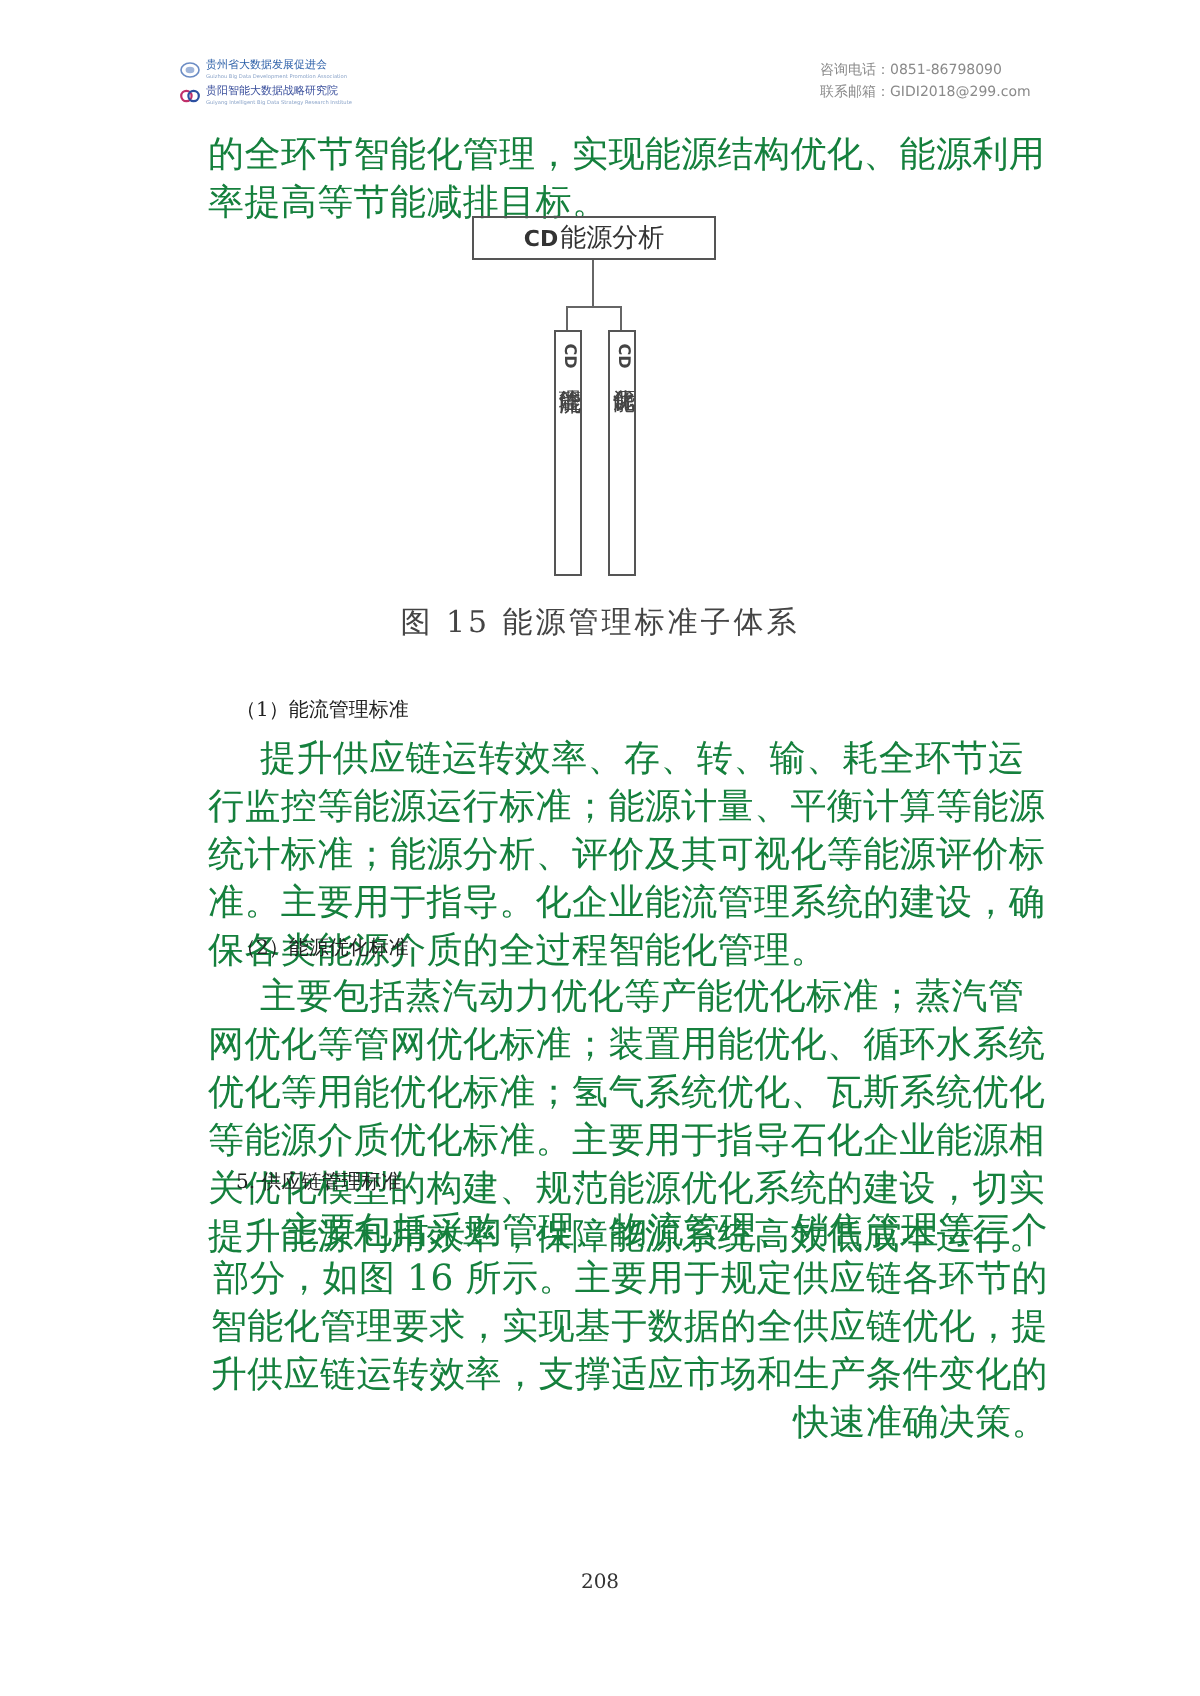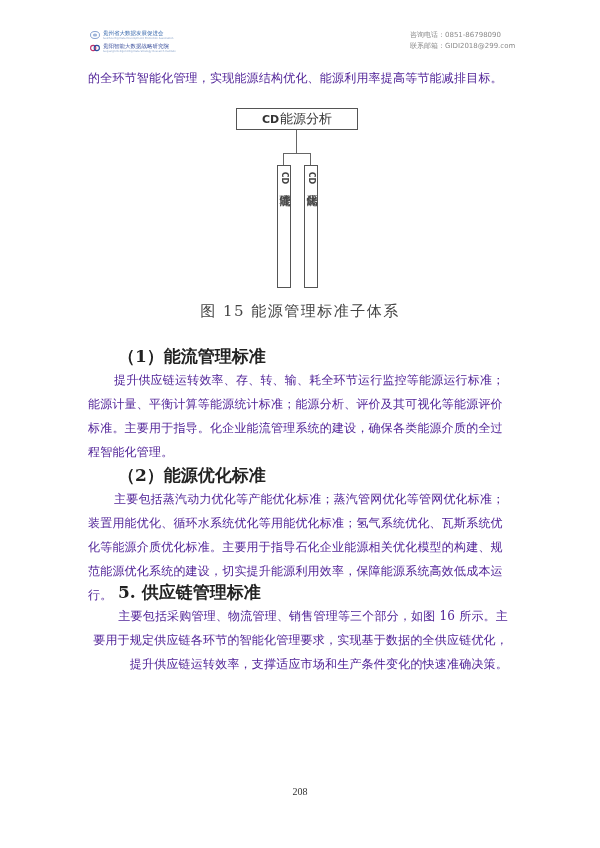--- a/index.html
+++ b/index.html
@@ -52,37 +52,36 @@
       position: absolute;
       left: 410px;
       top: 30px;
       font-family: "DejaVu Sans", sans-serif;
       font-size: 7px;
       color: #8a8a8a;
       line-height: 11px;
     }
     .para {
       position: absolute;
-      left: 88px;
+      left: 104px;
       width: 420px;
-      font-size: 12px;
+      font-size: 18px;
       line-height: 24px;
       letter-spacing: 0.2px;
-      color: #4c1d95;
+      color: #15803d;
       margin: 0;
     }
     .indent { text-indent: 26px; }
     .heading-line {
       position: absolute;
       left: 118px;
-      font-size: 17px;
+      font-size: 10px;
       line-height: 24px;
       color: #222;
       margin: 0;
-      font-weight: bold;
     }
     
     .diagram {
       position: absolute;
       left: 0;
       top: 0;
       width: 600px;
       height: 832px;
       pointer-events: none;
     }
@@ -152,21 +151,20 @@
       letter-spacing: 1.5px;
     }
     .page-number {
       position: absolute;
       left: 0;
       width: 600px;
       top: 786px;
       text-align: center;
       font-size: 10px;
       color: #333;
-      font-family: Liberation Serif, serif;
     }
   </style>
 </head>
 <body>
 
 <div class="header-logo">
   <div class="logo-row">
     <svg class="logo-mark" viewBox="0 0 10 8">
       <ellipse cx="5" cy="4" rx="4.5" ry="3.5" fill="none" stroke="#6b8cc4" stroke-width="0.8"></ellipse>
       <ellipse cx="5" cy="4" rx="2.2" ry="1.6" fill="#9fb5da"></ellipse>

